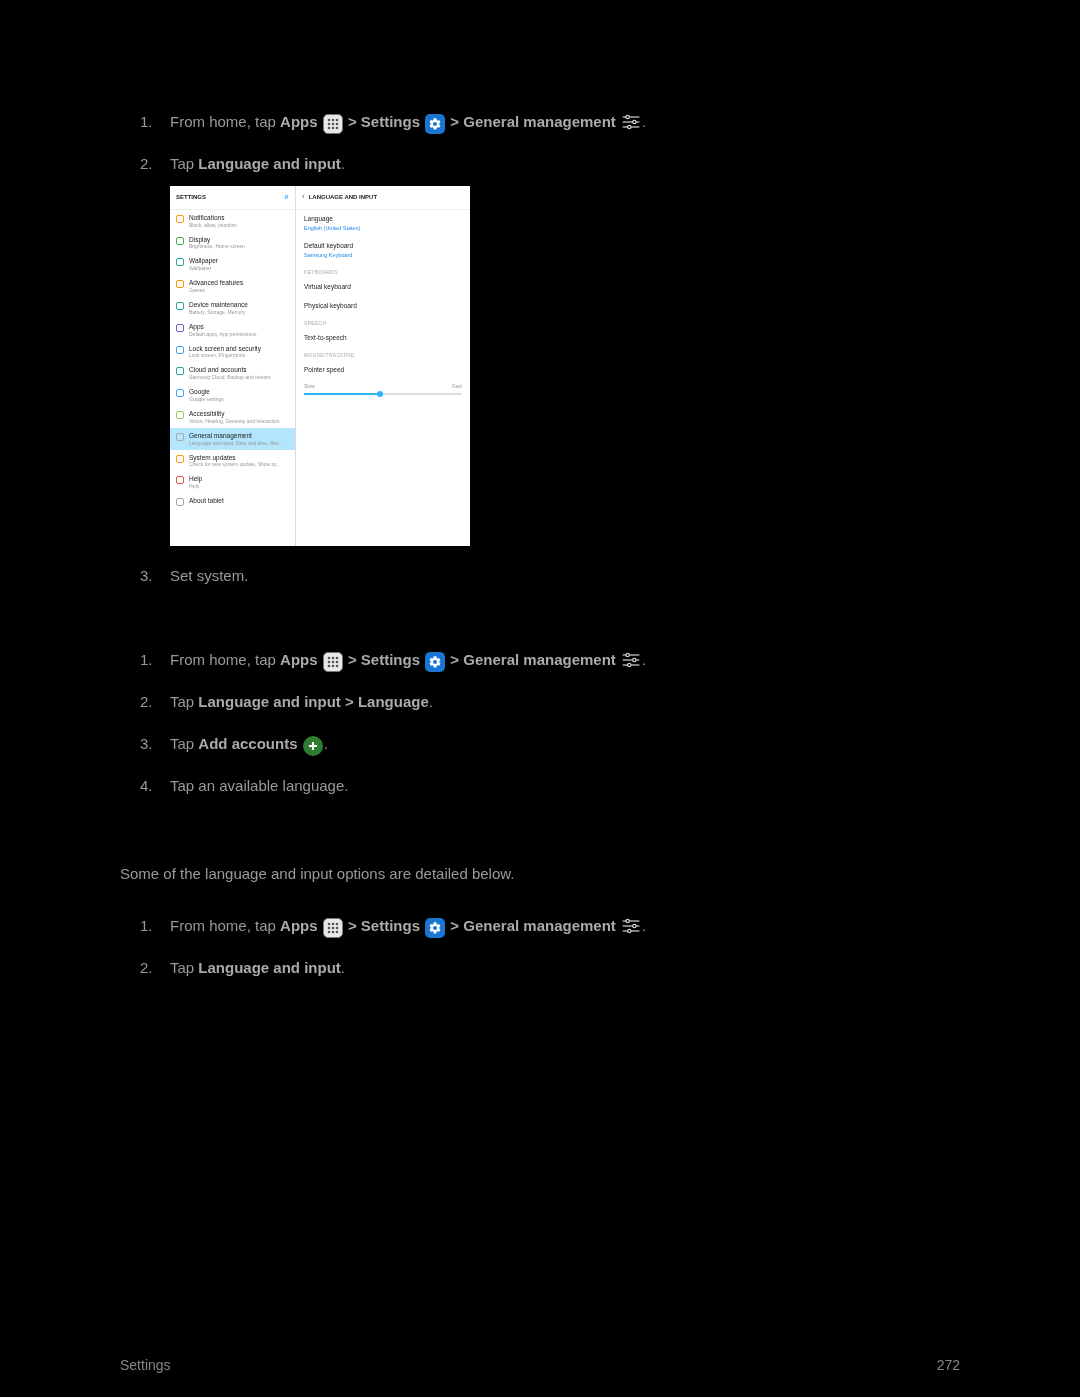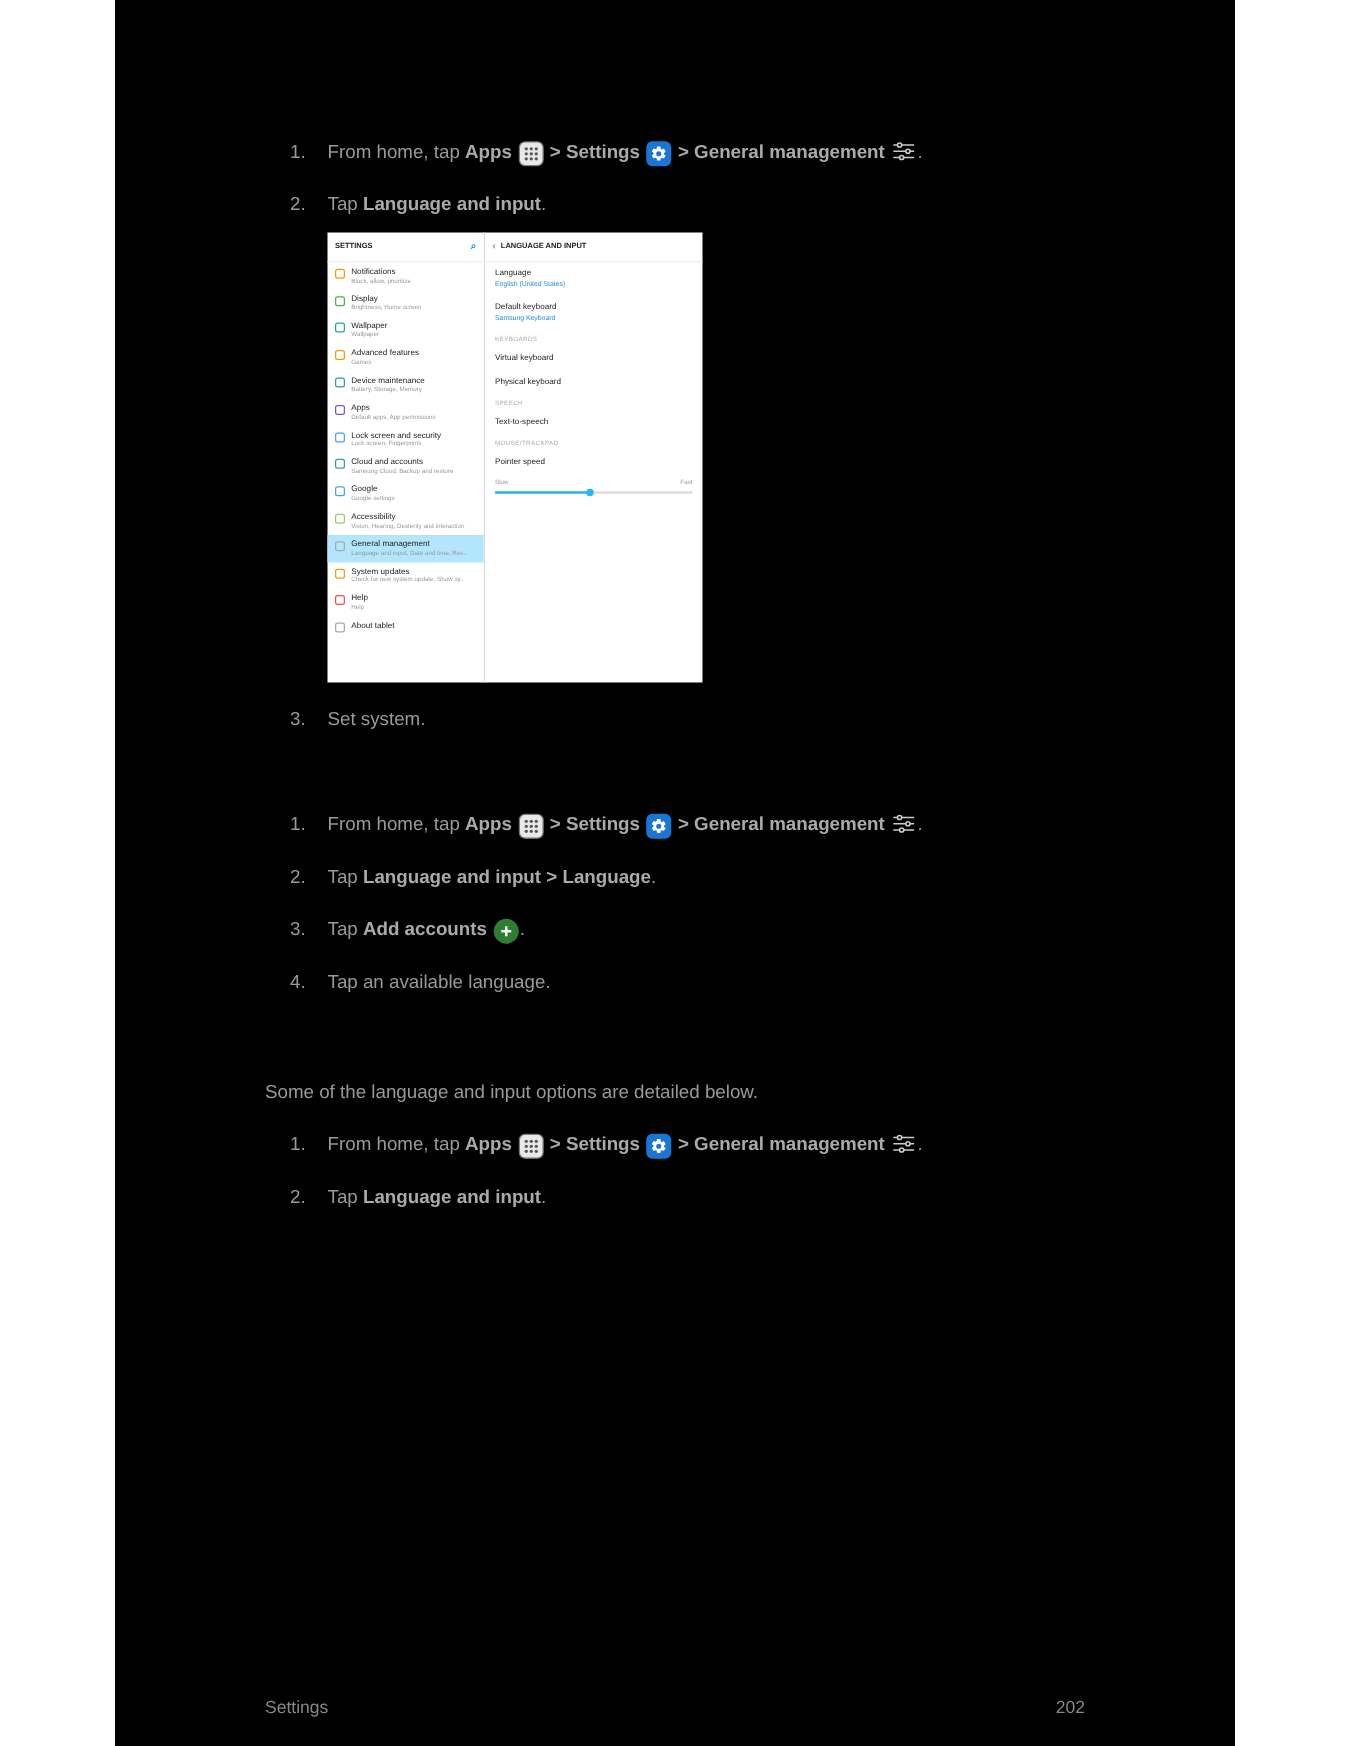--- a/index.html
+++ b/index.html
@@ -1,21 +1,21 @@
 <!DOCTYPE html>
 <html><head>
 <meta charset="utf-8">
 <style>
 * { margin: 0; padding: 0; box-sizing: border-box; }
 body {
   background: #fff;
   font-family: Arial, Helvetica, sans-serif;
 }
 .page {
-  width: 896px;
+  width: 1080px;
   height: 1397px;
   margin: 0 auto;
   background: #000;
   position: relative;
   padding: 110px 0 0 0;
 }
 .page-inner {
   padding: 0 120px 0 120px;
   color: #999;
   font-size: 15px;
@@ -55,21 +55,21 @@
   font-size: 12px;
 }
 .bold { font-weight: bold; color: #aaa; }
 .norm { color: #999; }
 .section-heading {
   color: #ccc;
   font-size: 16px;
   margin: 30px 0 18px 0;
 }
 .intro-line {
-  margin: 22px 0 18px 0;
+  margin: 22px 0 28px 0;
 }
 .inline-icon-box {
   display: inline-flex;
   align-items: center;
   justify-content: center;
   width: 20px;
   height: 20px;
   border-radius: 5px;
   vertical-align: -4px;
   margin: 0 1px;
@@ -516,15 +516,15 @@
       </li>
       <li>
         <span class="norm">Tap </span><span class="bold">Language and input</span><span class="norm">.</span>
       </li>
     </ol>
 
   </div>
 
   <div class="footer">
     <span>Settings</span>
-    <span>202</span>
+    <span>272</span>
   </div>
 </div>
 
 </body></html>

